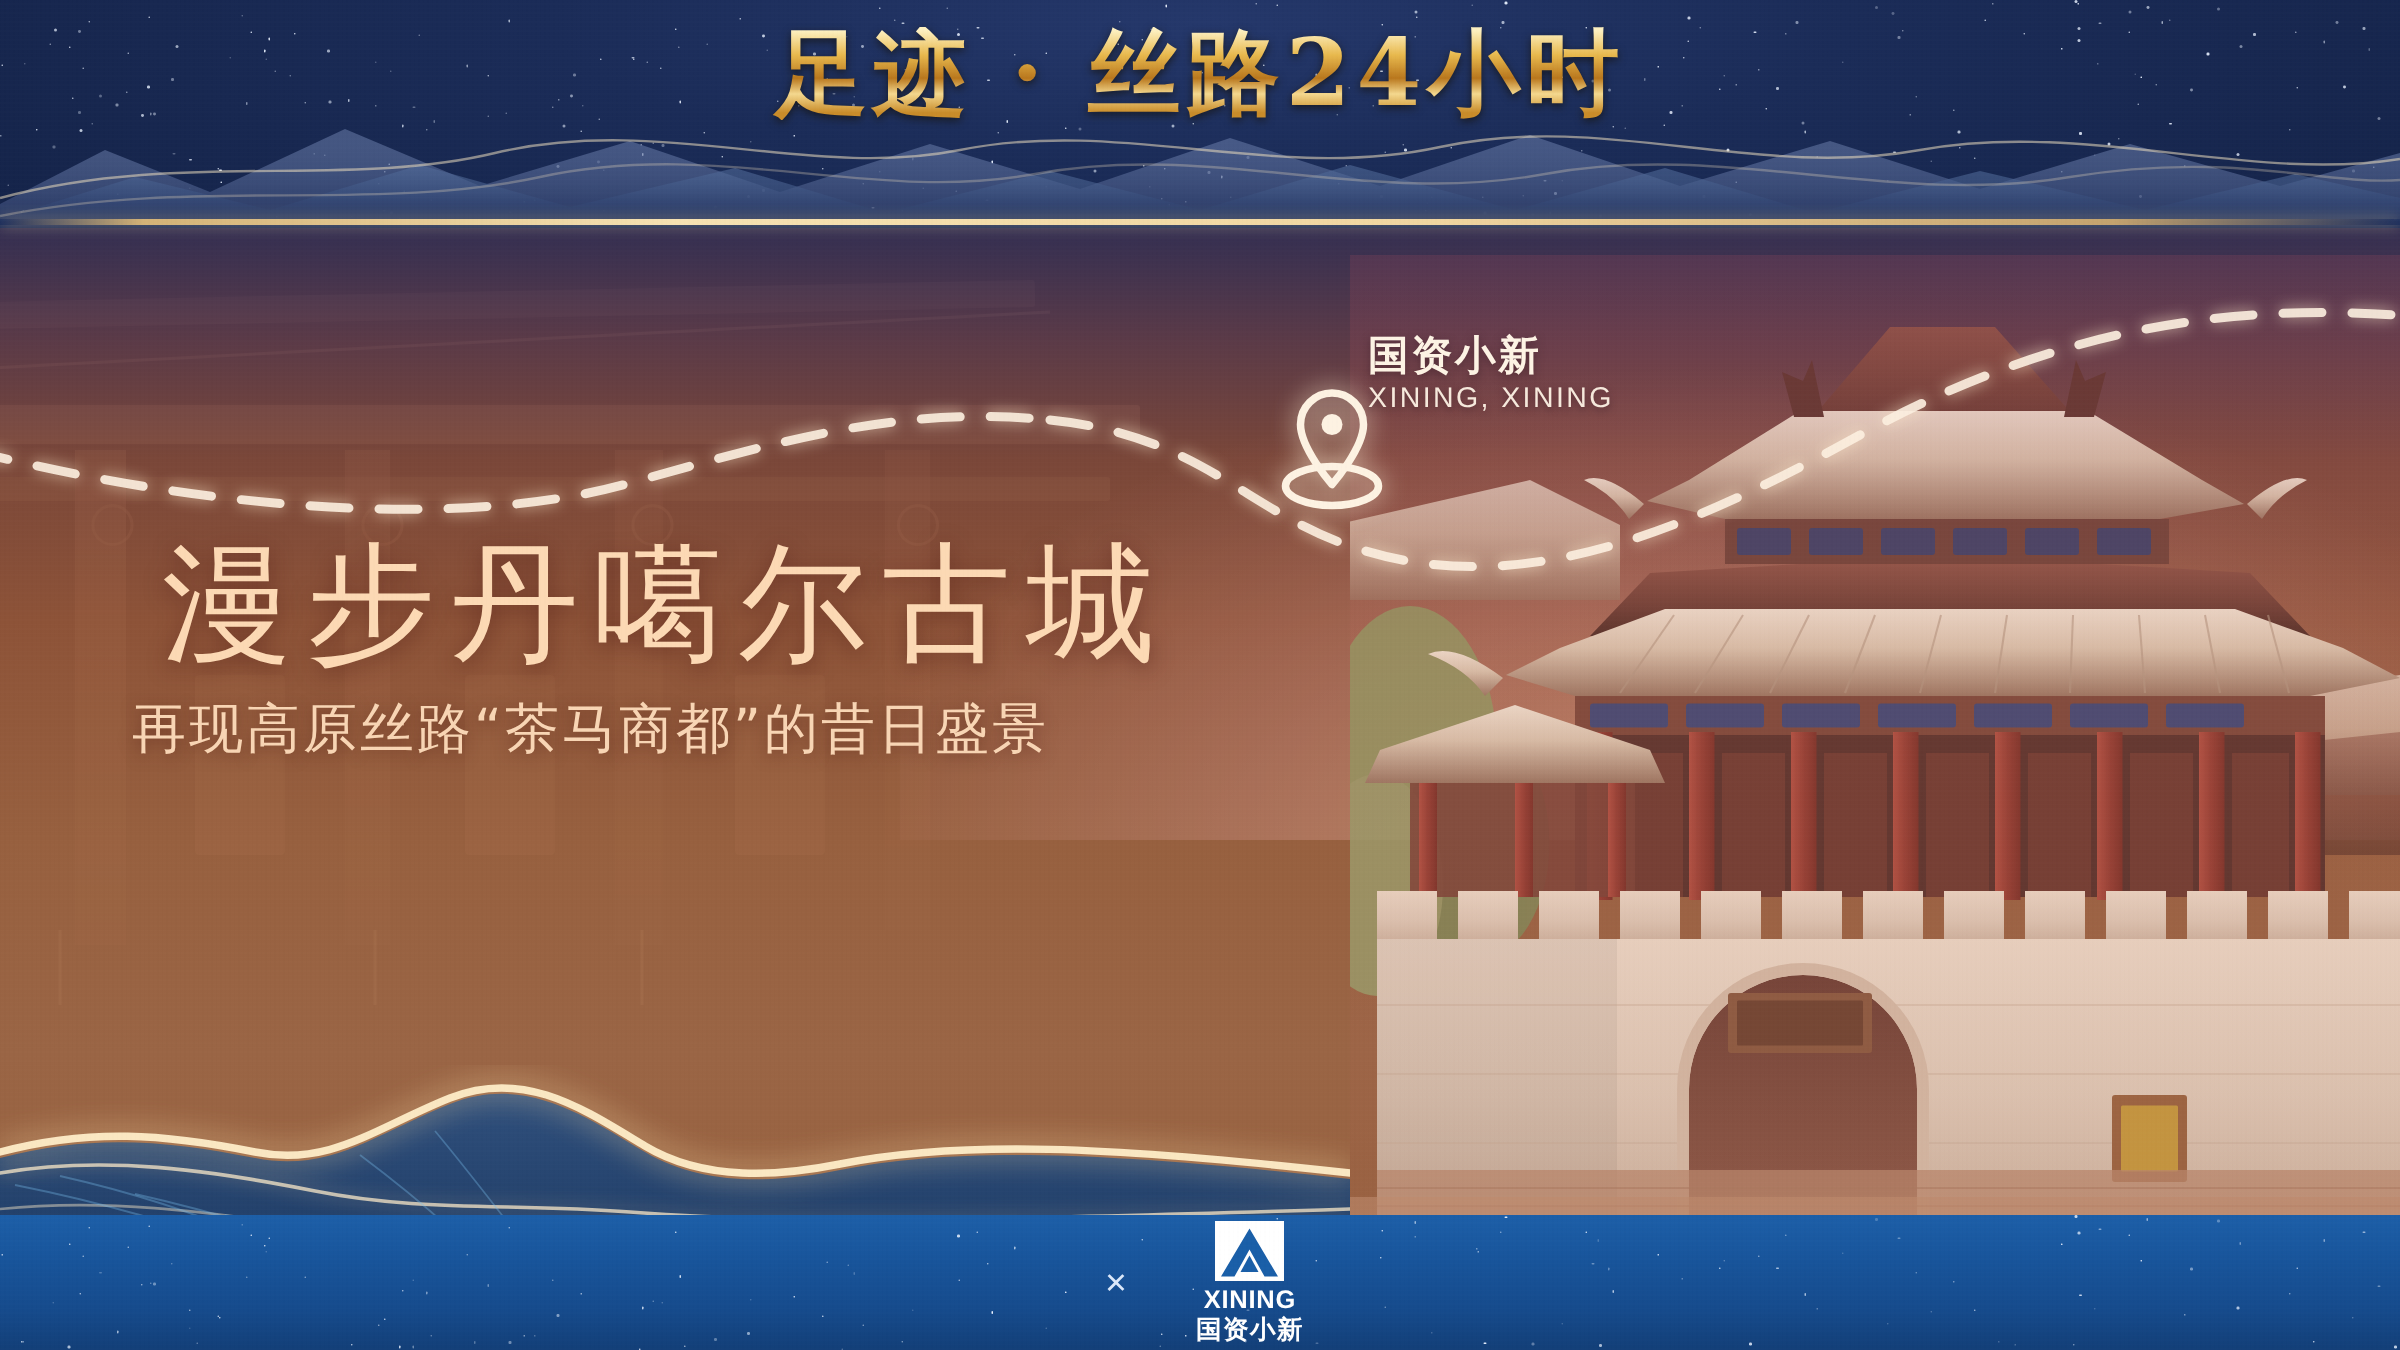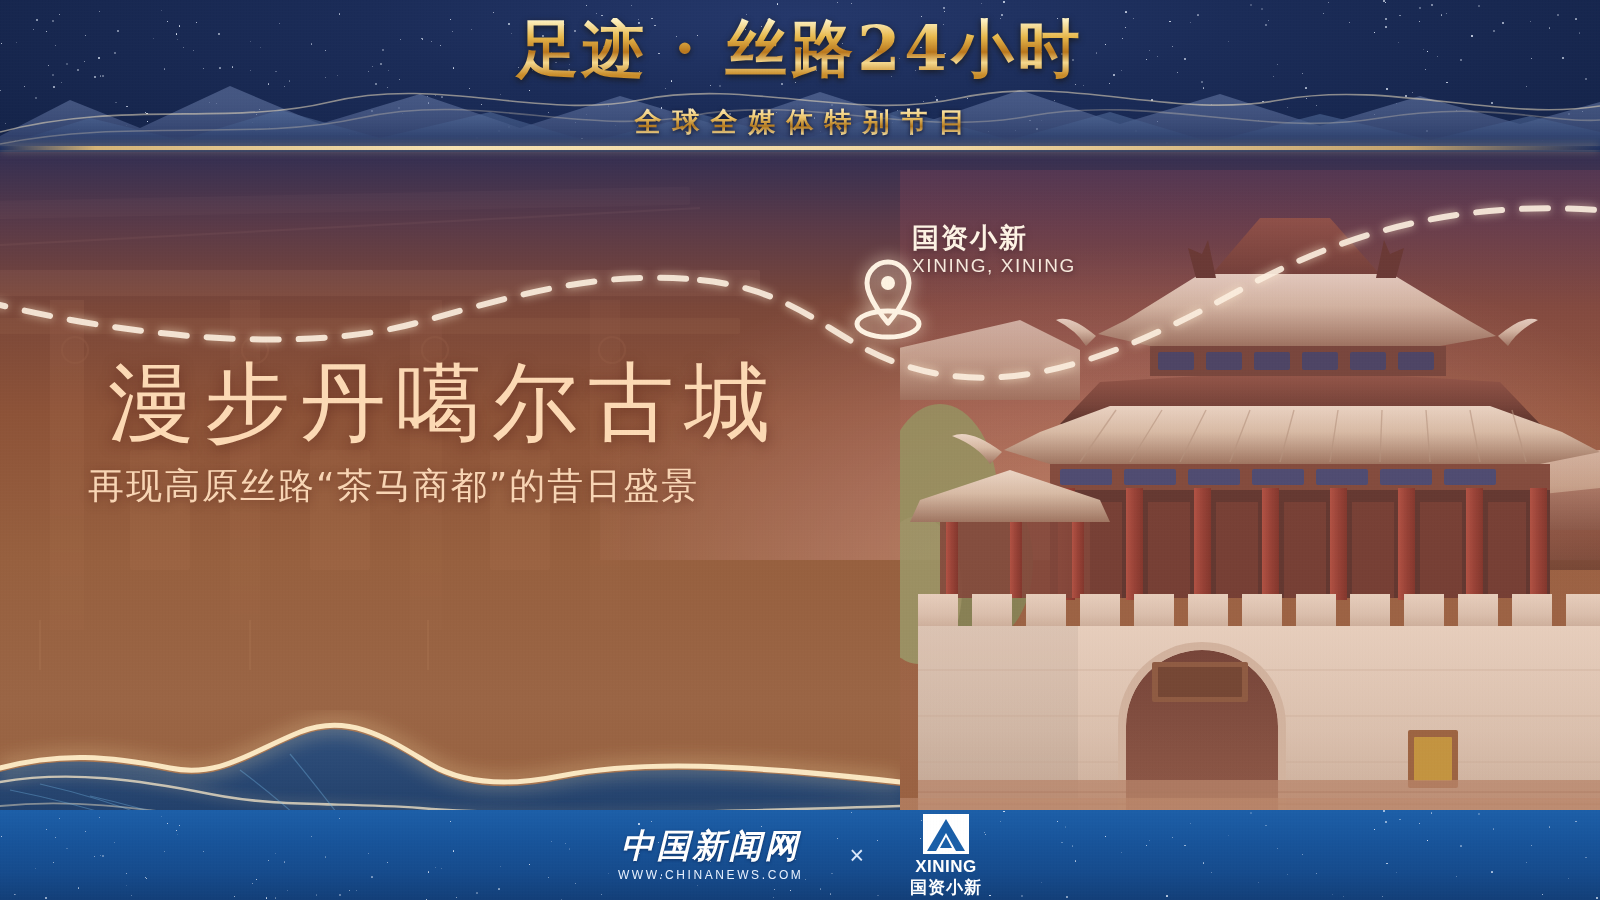--- a/index.html
+++ b/index.html
@@ -814,21 +814,20 @@
         <path d="M0 80 L90 52 L180 74 L280 44 L380 72 L490 46 L590 76 L700 48 L800 74 L900 44 L1010 74 L1110 46 L1210 76 L1320 48 L1430 74 L1530 50 L1600 66 L1600 86 L0 86 Z" fill="url(#mtn1)"></path>
         <g fill="none" stroke="rgba(235,220,190,.55)" stroke-width="1.6">
           <path d="M0 66 C 120 34, 230 60, 330 36 C 440 10, 540 54, 640 34 C 750 12, 850 56, 960 32 C 1070 8, 1170 54, 1280 34 C 1390 14, 1500 56, 1600 40"></path>
           <path d="M0 78 C 130 52, 250 76, 360 52 C 480 26, 580 70, 690 50 C 810 28, 910 72, 1030 50 C 1150 28, 1260 72, 1380 52 C 1490 34, 1550 58, 1600 54" opacity=".55"></path>
         </g>
       </svg>
     </div>
   </div>
 
   <div class="program-title">足迹 · 丝路24小时</div>
-  <div class="program-subtitle">全球全媒体特别节目</div>
   <div class="hdr-divider"></div>
 
   <div class="headline">漫步丹噶尔古城</div>
   <div class="subline">再现高原丝路“茶马商都”的昔日盛景</div>
 
   <div class="ridge">
     <svg width="900" height="190" viewBox="0 0 900 190">
       <defs>
         <linearGradient id="ridgeFill" x1="0" y1="0" x2="0" y2="1">
           <stop offset="0%" stop-color="#1d4c86" stop-opacity=".85"></stop>
@@ -1000,24 +999,20 @@
         <span class="star" style="left:202.8px;top:40.5px;width:1.3px;height:1.3px;opacity:0.58"></span>
         <span class="star" style="left:45.2px;top:87.2px;width:1.6px;height:1.6px;opacity:0.71"></span>
         <span class="star" style="left:1227.9px;top:24.8px;width:0.9px;height:0.9px;opacity:0.26"></span>
         <span class="star" style="left:650.9px;top:10.6px;width:1.5px;height:1.5px;opacity:0.76"></span>
         <span class="star" style="left:560.7px;top:88.6px;width:1.3px;height:1.3px;opacity:0.35"></span>
         <span class="star" style="left:126.3px;top:63.4px;width:1.1px;height:1.1px;opacity:0.72"></span>
         <span class="star" style="left:574.9px;top:73.1px;width:1.3px;height:1.3px;opacity:0.56"></span>
         <span class="star" style="left:234.1px;top:86.2px;width:1.0px;height:1.0px;opacity:0.86"></span>
       </div>
     <div class="footer-inner">
-      <div class="cnnews-mark">
-        <div class="cnnews-cn">中国新闻网</div>
-        <div class="cnnews-url">WWW.CHINANEWS.COM</div>
-      </div>
 
       <div class="cross">×</div>
 
       <div class="sasac-mark">
         <div class="sasac-badge">
           <svg width="46" height="40" viewBox="0 0 46 40">
             <path d="M23 5 L42 37 L33 37 L23 19 L13 37 L4 37 Z" fill="#1a5fa8"></path>
             <path d="M23 23 L29 34 L17 34 Z" fill="#1a5fa8"></path>
           </svg>
         </div>

